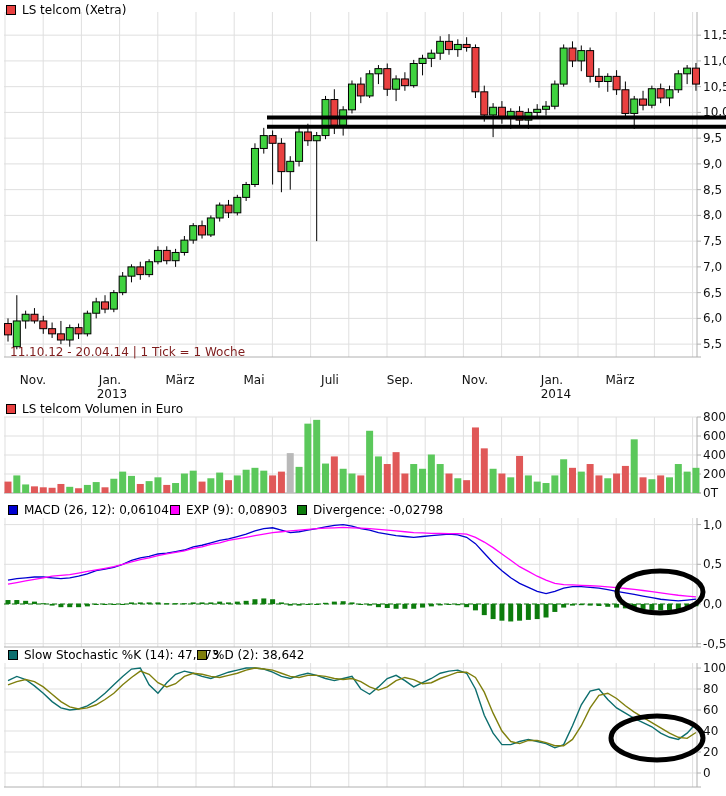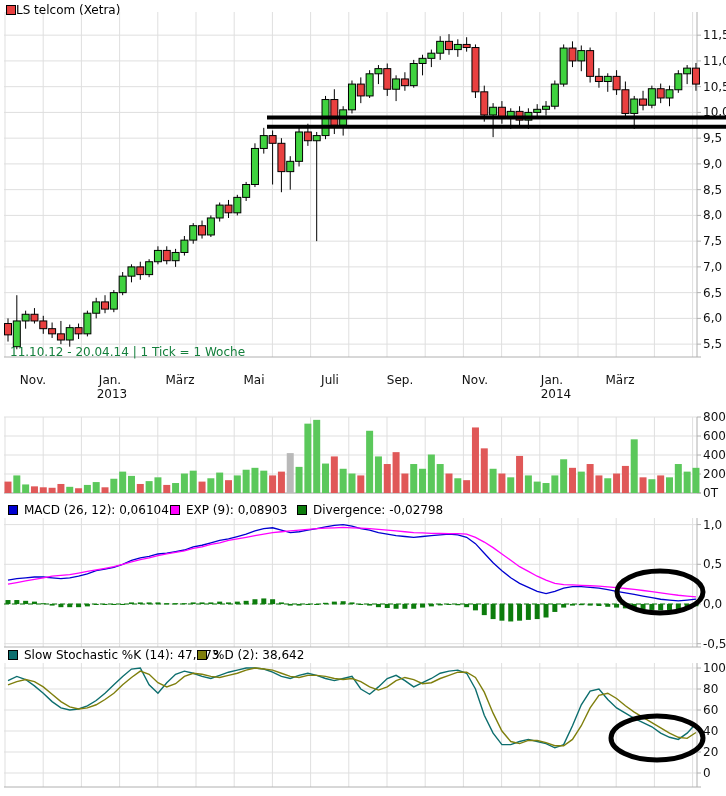--- a/index.html
+++ b/index.html
@@ -1,24 +1,24 @@
 <!DOCTYPE html>
 <html><head>
 <meta charset="utf-8">
 <style>
   html,body{margin:0;padding:0;background:#fff;}
   #page{position:relative;width:726px;height:796px;overflow:hidden;background:#fff;
         font-family:"DejaVu Sans","Liberation Sans",sans-serif;font-size:12px;color:#000;}
   #chart-svg{position:absolute;left:0;top:0;}
   svg text{font-family:"DejaVu Sans","Liberation Sans",sans-serif;font-size:12px;fill:#111;}
-  .hrow{position:absolute;left:6px;display:flex;align-items:center;white-space:nowrap;}
+  .hrow{position:absolute;left:6px;display:flex;align-items:center;gap:6px;white-space:nowrap;}
   .sq{display:inline-block;width:10px;height:10px;border:1px solid #000;box-sizing:border-box;flex:0 0 auto;}
   .legend-item{position:absolute;top:0;display:flex;align-items:center;gap:6px;white-space:nowrap;}
   .legend-band{position:absolute;left:0;width:726px;height:15px;}
-  .info-text{position:absolute;left:10px;top:345px;color:#15803d;}
+  .info-text{position:absolute;left:10px;top:345px;color:#7f1d1d;}
 </style>
 </head>
 <body>
 
 <div id="page">
   <svg id="chart-svg" width="726" height="796">
       <line x1="5" y1="12" x2="5" y2="357" stroke="#dfdfdf"></line>
       <line x1="43.2" y1="12" x2="43.2" y2="357" stroke="#dfdfdf"></line>
       <line x1="81.4" y1="12" x2="81.4" y2="357" stroke="#dfdfdf"></line>
       <line x1="119.60000000000001" y1="12" x2="119.60000000000001" y2="357" stroke="#dfdfdf"></line>
@@ -524,20 +524,24 @@
       <ellipse cx="657" cy="738" rx="46" ry="22" fill="none" stroke="#000" stroke-width="5"></ellipse>
     </svg>
 
   <div class="hrow" style="top:3px">
     <i class="sq" style="background: rgb(232, 64, 64);"></i>
     <span>LS telcom (Xetra)</span>
   </div>
 
   <div class="info-text">11.10.12 - 20.04.14 | 1 Tick = 1 Woche</div>
 
+  <div class="hrow" style="top:402px">
+    <i class="sq" style="background: rgb(232, 64, 64);"></i>
+    <span>LS telcom Volumen in Euro</span>
+  </div>
 
   <div class="legend-band" style="top:503px">
     <span class="legend-item" style="left:8px">
       <i class="sq" style="background: rgb(0, 0, 208);"></i>
       <span>MACD (26, 12): 0,06104</span>
     </span>
     <span class="legend-item" style="left:170px">
       <i class="sq" style="background: rgb(255, 0, 255);"></i>
       <span>EXP (9): 0,08903</span>
     </span>

